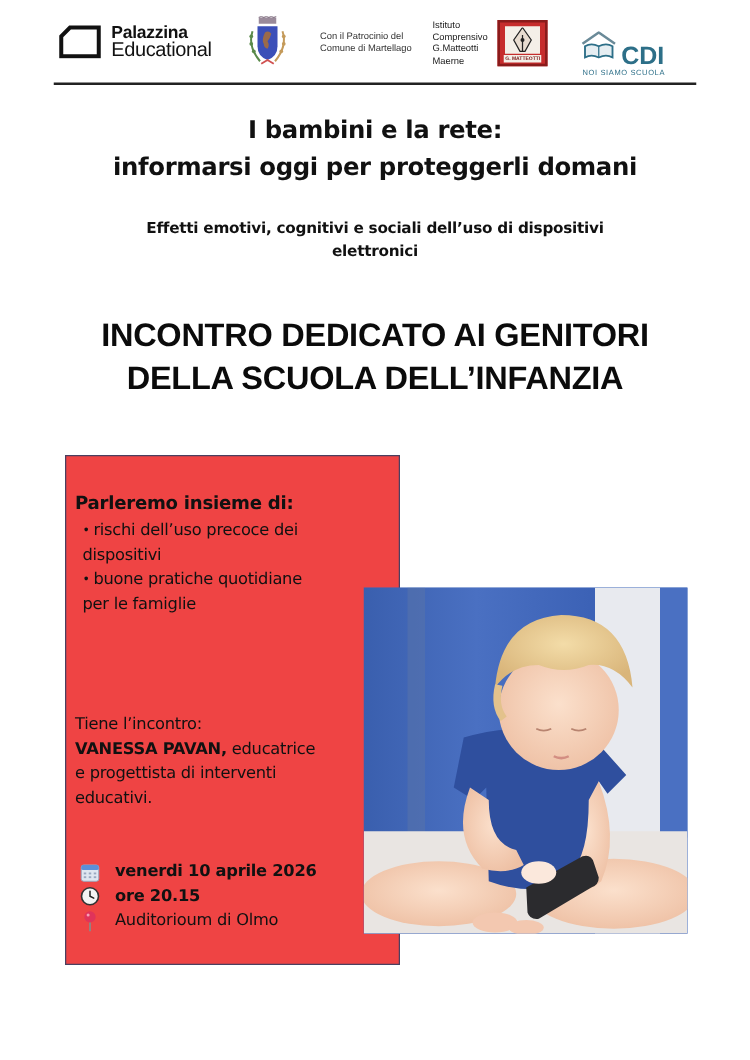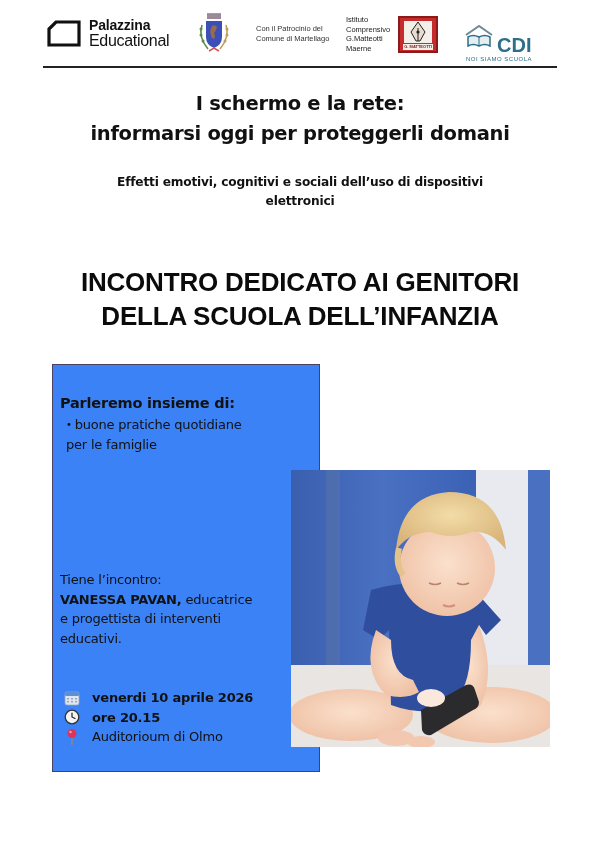--- a/index.html
+++ b/index.html
@@ -28,24 +28,24 @@
   .logo-cdi { position: absolute; left: 464px; top: 17px; display: flex; flex-direction: column; align-items: flex-start; }
   .cdi-row { display: flex; align-items: center; gap: 3px; }
   .cdi-word { font-family: "Liberation Sans", sans-serif; font-weight: 700; font-size: 20px; color: #2d6f88; letter-spacing: 0px; line-height: 20px; margin-top: 18px; }
   .cdi-sub { font-family: "Liberation Sans", sans-serif; font-size: 6px; letter-spacing: 0.5px; color: #2d6f88; margin-top: 1px; margin-left: 2px; }
 
   .rule { position: absolute; left: 43px; top: 66px; width: 514px; height: 2px; background: #222; }
 
   
   .title { position: absolute; left: 0; top: 89px; width: 600px; text-align: center; font-family: "DejaVu Sans", sans-serif; font-weight: 700; font-size: 19.5px; line-height: 30px; color: #111; letter-spacing: -0.3px; }
   .subtitle { position: absolute; left: 100px; top: 173px; width: 400px; text-align: center; font-family: "DejaVu Sans", sans-serif; font-weight: 700; font-size: 12.2px; line-height: 19px; color: #111; letter-spacing: -0.2px; }
-  .headline { position: absolute; left: 0; top: 251px; width: 600px; text-align: center; font-family: "Liberation Sans", sans-serif; font-weight: 700; font-size: 26px; line-height: 34px; color: #0b0b0b; letter-spacing: -0.2px; margin-top: 14px; }
-
-  
-  .infobox { position: absolute; left: 52px; top: 364px; width: 268px; height: 408px; background: #3b82f6; border: 1.5px solid #4a4060; }
+  .headline { position: absolute; left: 0; top: 251px; width: 600px; text-align: center; font-family: "Liberation Sans", sans-serif; font-weight: 700; font-size: 26px; line-height: 34px; color: #0b0b0b; letter-spacing: -0.2px; }
+
+  
+  .infobox { position: absolute; left: 52px; top: 364px; width: 268px; height: 408px; background: #ef4444; border: 1.5px solid #4a4060; }
   .box-heading { position: absolute; left: 7px; top: 30px; font-family: "DejaVu Sans", sans-serif; font-weight: 700; font-size: 14.5px; color: #111; letter-spacing: -0.2px; }
   .topics { position: absolute; left: 13px; top: 50px; width: 240px; font-family: "DejaVu Sans", sans-serif; font-size: 13px; line-height: 19.6px; color: #111; letter-spacing: -0.2px; list-style: none; }
   .topics li::before { content: "\2022"; margin-right: 3px; font-size: 10px; vertical-align: 1px; }
   .speaker { position: absolute; left: 7px; top: 205px; width: 250px; font-family: "DejaVu Sans", sans-serif; font-size: 13px; line-height: 19.6px; color: #111; letter-spacing: -0.2px; }
   .speaker b { font-weight: 700; }
   .details { position: absolute; left: 9px; top: 323px; font-family: "DejaVu Sans", sans-serif; font-size: 13px; line-height: 19.5px; letter-spacing: -0.2px; }
   .detail-row { display: flex; align-items: center; height: 19.5px; }
   .detail-row .ic { width: 20px; height: 16px; margin-right: 10px; display: flex; align-items: center; justify-content: center; }
   .detail-row .bold { font-weight: 700; }
 
@@ -118,37 +118,38 @@
       <line x1="15" y1="12" x2="15" y2="21" stroke="#2d6f88" stroke-width="1"></line>
     </svg>
     <span class="cdi-word">CDI</span>
   </div>
   <span class="cdi-sub">NOI SIAMO SCUOLA</span>
 </div>
 
 <div class="rule"></div>
 
 <div class="title">
-  <div>I schermo e la rete:</div>
+  <div>I bambini e la rete:</div>
   <div>informarsi oggi per proteggerli domani</div>
 </div>
 
 <div class="subtitle">
   <div>Effetti emotivi, cognitivi e sociali dell’uso di dispositivi</div>
   <div>elettronici</div>
 </div>
 
 <div class="headline">
   <div>INCONTRO DEDICATO AI GENITORI</div>
   <div>DELLA SCUOLA DELL’INFANZIA</div>
 </div>
 
 <div class="infobox">
   <div class="box-heading">Parleremo insieme di:</div>
   <ul class="topics">
+    <li><span>rischi dell’uso precoce dei</span><br><span>dispositivi</span></li>
     <li><span>buone pratiche quotidiane</span><br><span>per le famiglie</span></li>
   </ul>
 
   <div class="speaker">
     <div>Tiene l’incontro:</div>
     <div><b>VANESSA PAVAN,</b><span> educatrice</span></div>
     <div>e progettista di interventi</div>
     <div>educativi.</div>
   </div>
 

